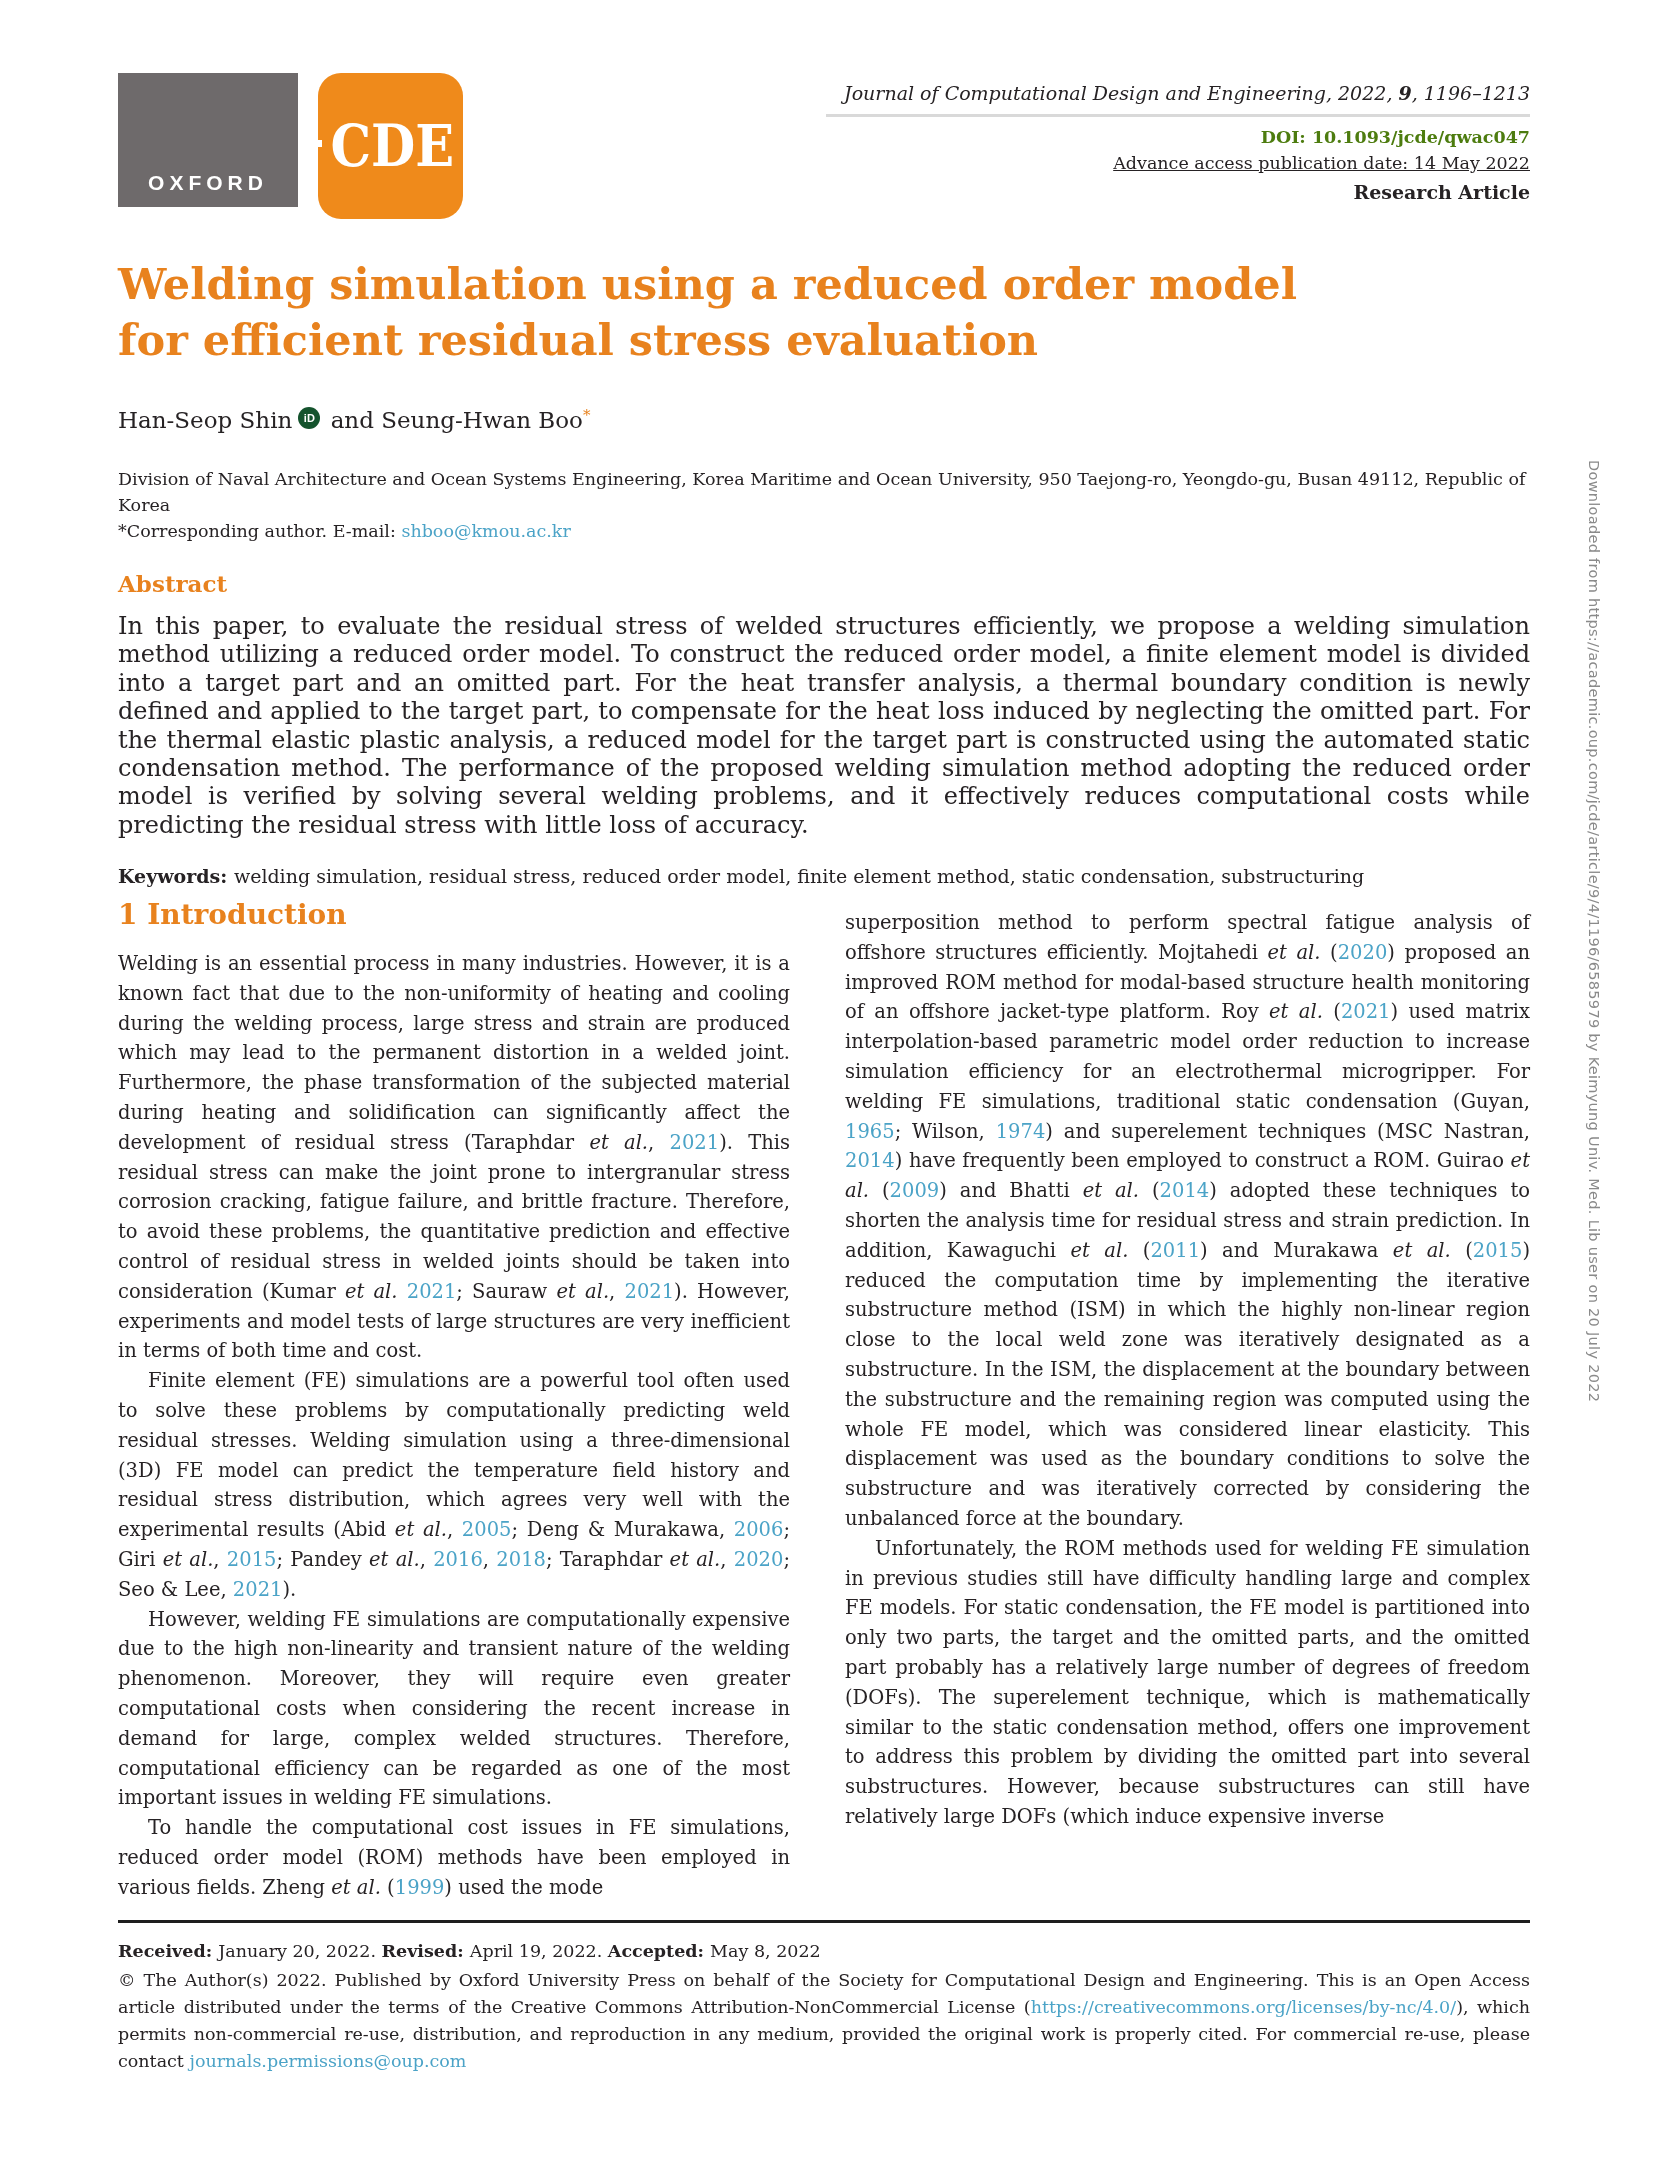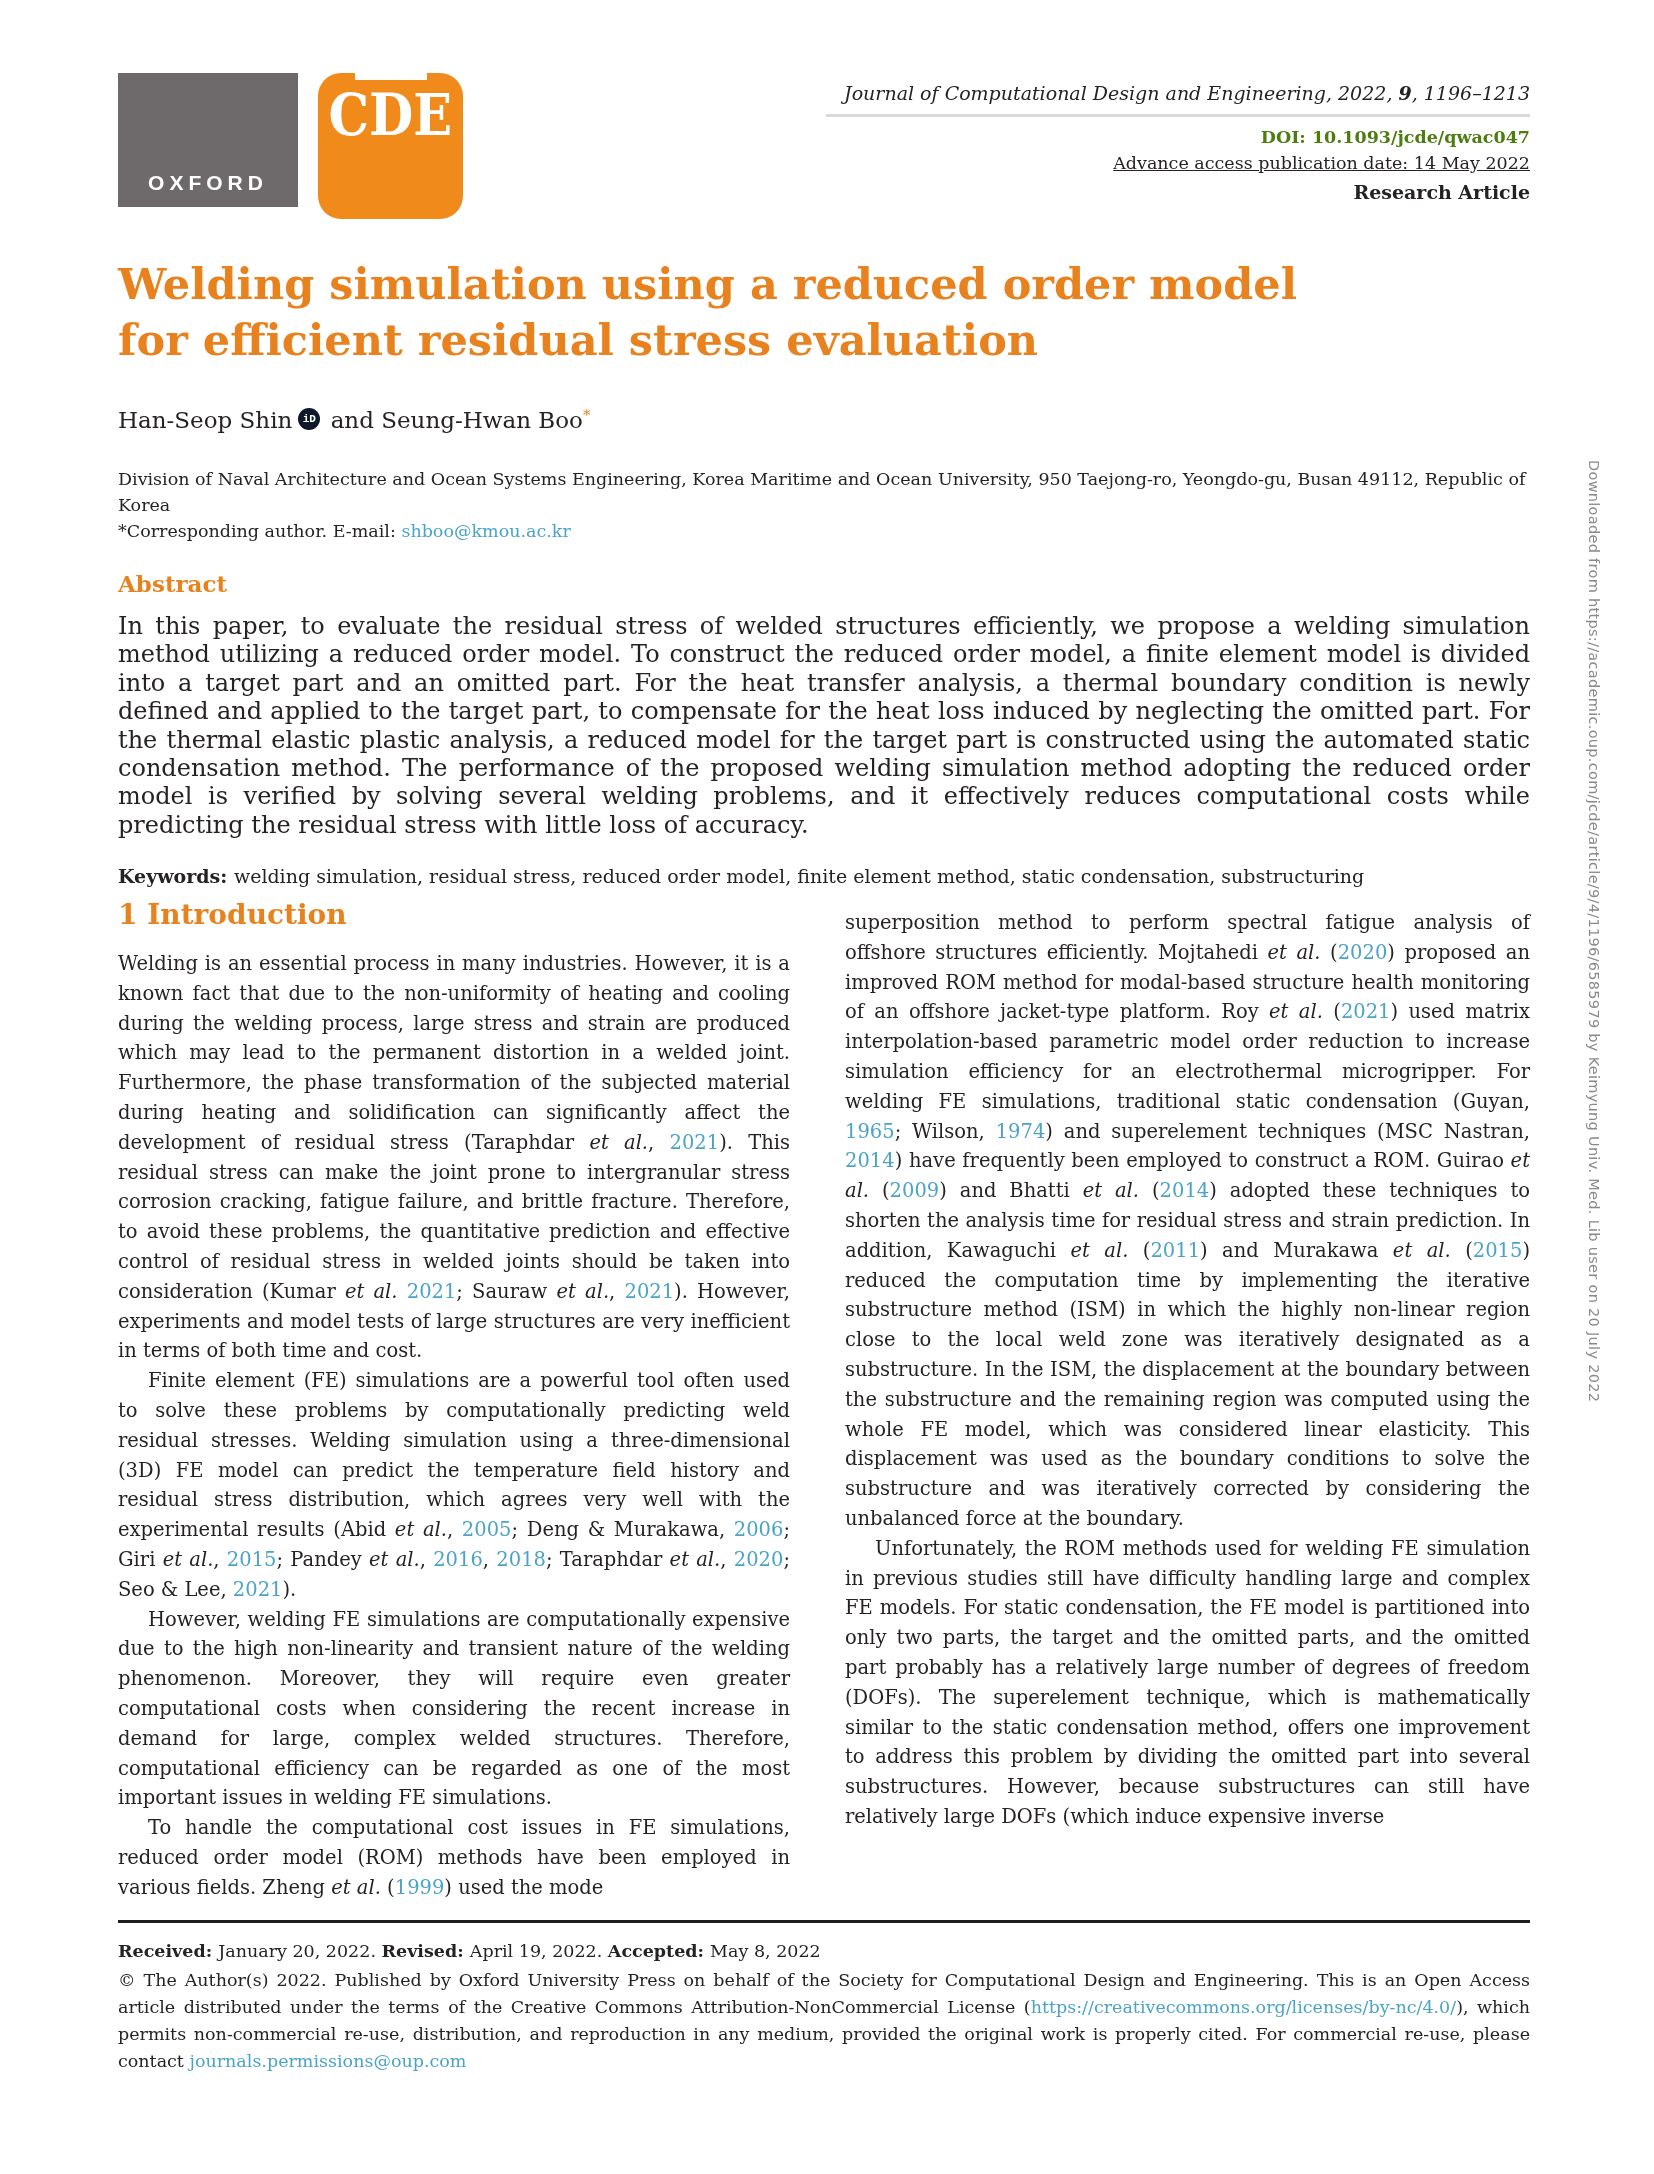--- a/index.html
+++ b/index.html
@@ -17,21 +17,21 @@
     position:absolute;left:118px;top:73px;width:180px;height:134px;
     background:#6e6a6b;display:flex;align-items:flex-end;justify-content:center;
   }
   .logo-oxford .oxford-text{
     font-family:"Liberation Sans","DejaVu Sans",sans-serif;
     color:#fff;font-size:21px;font-weight:bold;letter-spacing:5px;
     margin-bottom:12px;
   }
   .logo-cde{
     position:absolute;left:318px;top:73px;width:145px;height:146px;
-    background:#ef8a1b;display:flex;flex-direction:column;align-items:center;justify-content:flex-start;border-radius:23px;
+    background:#ef8a1b;display:flex;flex-direction:row;align-items:center;justify-content:flex-start;border-radius:23px;
   }
   .logo-cde .cde-bar{width:72px;height:7px;background:#fff;margin-bottom:6px;}
   .logo-cde .cde-text{
     color:#fff;font-size:58px;font-weight:bold;line-height:1;
     font-family:"DejaVu Serif",serif;transform:scaleX(.88);letter-spacing:0px;
   }
   
   .header-right{
     position:absolute;top:82px;right:124px;width:760px;text-align:right;
   }
@@ -41,22 +41,22 @@
   .advance-line{font-size:17.5px;margin-top:6px;text-decoration:underline;}
   .type-line{font-size:19px;font-weight:bold;margin-top:8px;}
   
   .title-block{
     position:absolute;left:118px;top:256px;width:1200px;
     color:#e8821e;font-weight:bold;font-size:43px;line-height:56px;
   }
   .authors-line{position:absolute;left:118px;top:406px;font-size:23px;}
   .orcid-icon{
     display:inline-block;width:22px;height:22px;border-radius:50%;
-    background:#0f172a;color:#fff;text-align:center;vertical-align:6px;
-    font-family:Liberation Mono, monospace;
+    background:#14532d;color:#fff;text-align:center;vertical-align:6px;
+    font-family:Liberation Sans, sans-serif;
     font-size:11px;font-weight:bold;line-height:22px;margin:0 3px 0 6px;
   }
   .corresponding-marker{color:#e8821e;font-size:15px;vertical-align:8px;}
   .affiliation-block{position:absolute;left:118px;top:466px;width:1412px;font-size:17.5px;line-height:26px;}
   
   .abstract-block{position:absolute;left:118px;top:570px;width:1412px;}
   .abstract-heading{font-size:23px;font-weight:bold;color:#e8821e;margin:0 0 15px 0;}
   .abstract-body{font-size:24px;line-height:28.4px;text-align:justify;margin:0;}
   .keywords-line{font-size:19px;margin-top:26px;}
   

